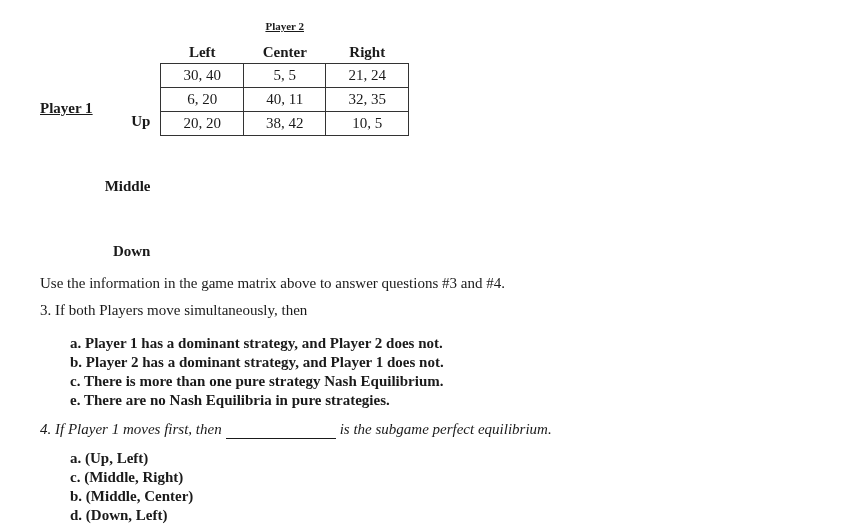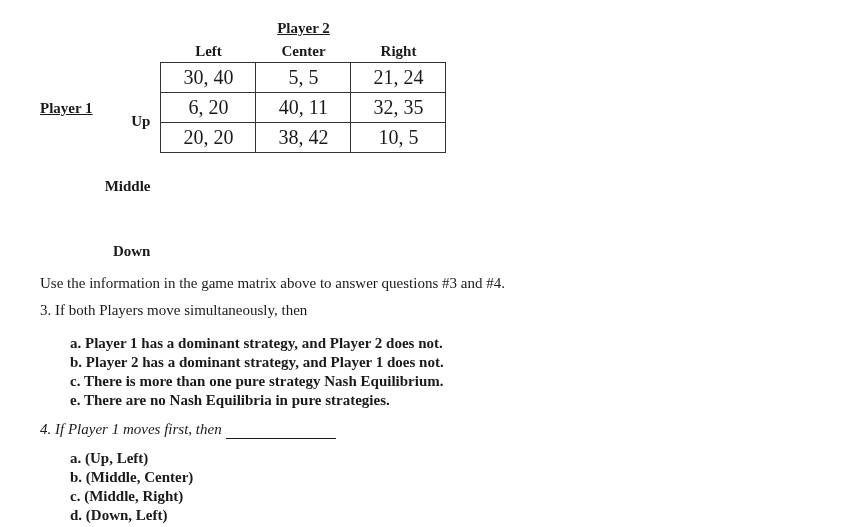--- a/index.html
+++ b/index.html
@@ -40,42 +40,42 @@
 
     .table-container {
       display: flex;
       flex-direction: column;
       align-items: center;
     }
 
     .player2-header {
       font-weight: bold;
       text-decoration: underline;
-      font-size: 15px;
+      font-size: 11px;
       text-align: center;
-      margin-bottom: 4px;
+      margin-bottom: 10px;
     }
 
     table.game-table {
       border-collapse: collapse;
       padding-left: 24px;
     }
 
     table.game-table th {
       font-weight: bold;
       font-size: 15px;
       padding: 2px 18px;
       text-align: center;
     }
 
     table.game-table td {
       border: 1px solid #333;
       padding: 3px 22px;
       text-align: center;
-      font-size: 20px;
+      font-size: 15px;
       min-width: 80px;
     }
 
     .questions-section {
       margin-top: 10px;
     }
 
     .use-info {
       font-size: 15px;
       margin-bottom: 10px;
@@ -184,22 +184,23 @@
       <li>b.  Player 2 has a dominant strategy, and Player 1 does not.</li>
       <li>c.  There is more than one pure strategy Nash Equilibrium.</li>
       <li>e.  There are no Nash Equilibria in pure strategies.</li>
     </ul>
   </div>
 
   <div class="question">
     <div class="q4-line">
       <span>4.  If Player 1 moves first, then</span>
       <span class="blank-line">&nbsp;</span>
+      <span>is the subgame perfect equilibrium.</span>
     </div>
     <ul class="options-list">
       <li>a.  (Up, Left)</li>
+      <li>c.  (Middle, Right)</li>
       <li>b.  (Middle, Center)</li>
-      <li>c.  (Middle, Right)</li>
       <li>d.  (Down, Left)</li>
       <li>e.  (Down, Center)</li>
     </ul>
   </div>
 </div>
 
 </body></html>

